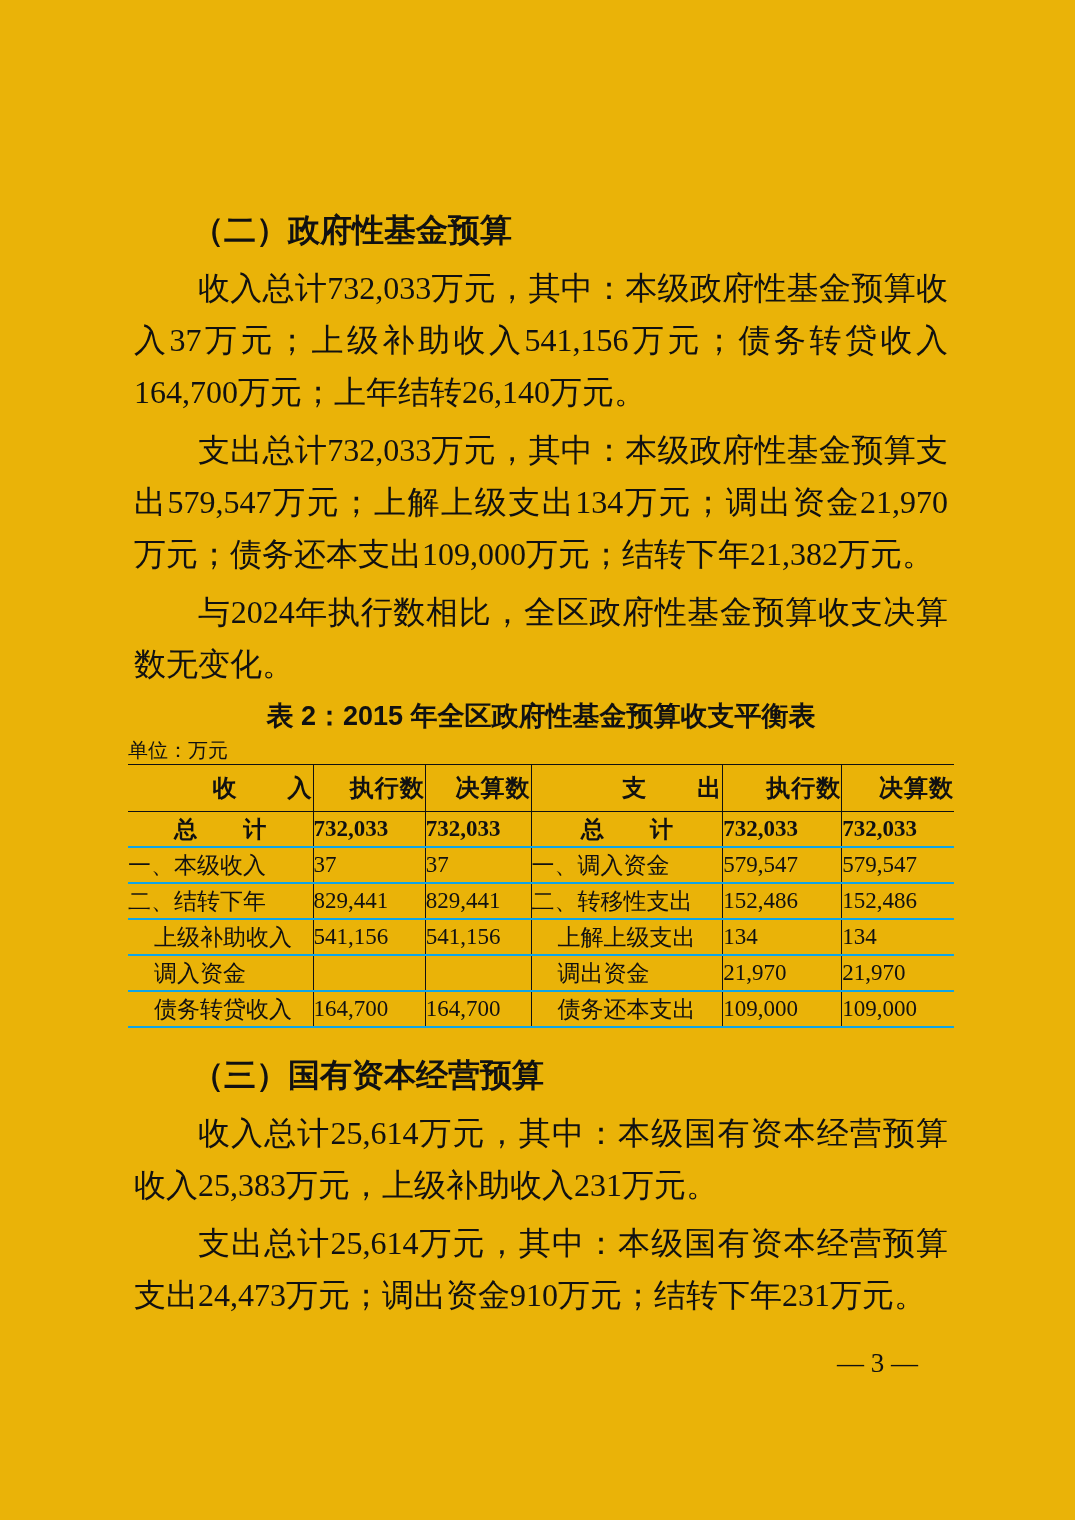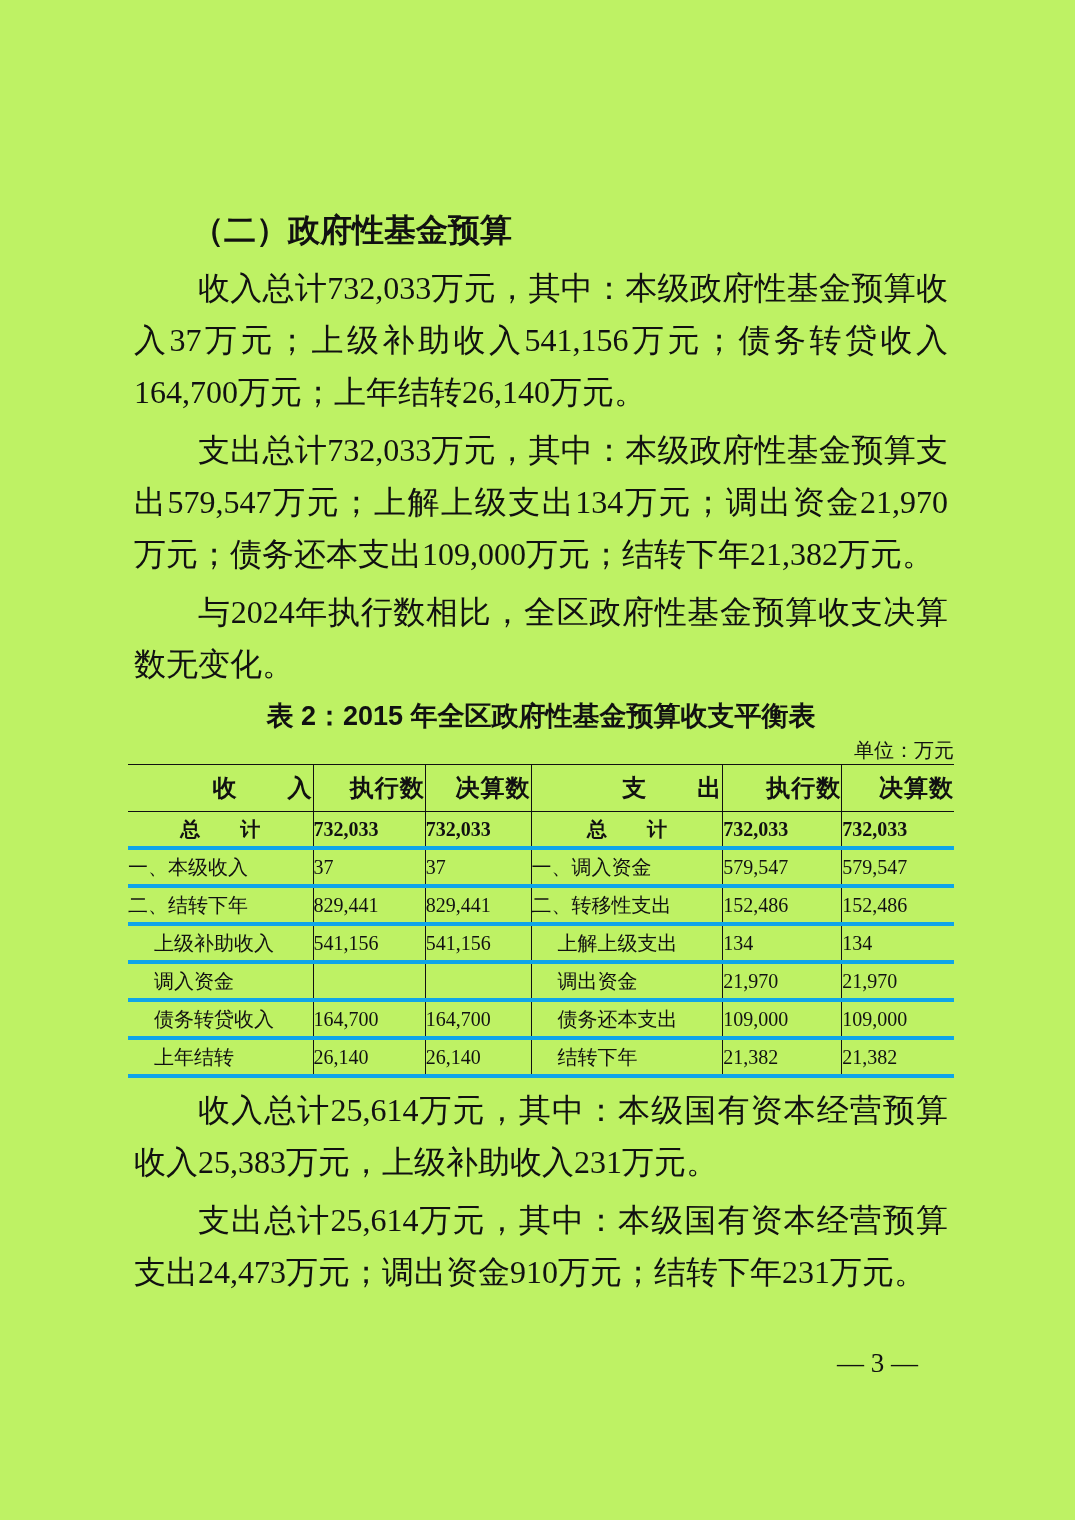--- a/index.html
+++ b/index.html
@@ -1,19 +1,19 @@
 <!DOCTYPE html>
 <html><head>
 <meta charset="utf-8">
 <style>
   html, body { margin:0; padding:0; background:#ffffff; }
   .page {
     position:relative;
     width:1075px; height:1520px;
-    background:#bef264;
+    background:#eab308;
     color:#111111;
     font-family:"Liberation Serif","DejaVu Serif",serif;
     overflow:hidden;
   }
   .content {
     position:absolute;
     left:128px; top:204px; width:826px;
   }
   .doc-heading {
     margin:0;
@@ -31,43 +31,43 @@
   .table-title {
     margin:0;
     font-family:"Liberation Sans","DejaVu Sans",sans-serif;
     font-weight:700;
     font-size:27px; line-height:40px;
     text-align:center;
   }
   .table-unit {
     margin:0;
     font-size:20px; line-height:28px;
-    text-align:right;
+    text-align:left;
   }
   table.balance {
     width:100%;
     border-collapse:collapse;
     table-layout:fixed;
     border-top:1px solid #111;
   }
   table.balance th {
     font-family:"Liberation Sans","DejaVu Sans",sans-serif;
     font-weight:700;
     font-size:24px;
     height:46px;
     padding:0;
     text-align:right;
     border-bottom:1px solid #111;
     letter-spacing:1px;
   }
   table.balance td {
-    font-size:20px;
+    font-size:23px;
     height:34px;
     padding:0;
-    border-bottom:4px solid #0ea5e9;
+    border-bottom:2px solid #0ea5e9;
     white-space:nowrap;
     overflow:hidden;
   }
   table.balance th + th,
   table.balance td + td { border-left:1px solid #111; }
   td.lab { text-align:left; padding-left:14px; }
   td.num { text-align:left; padding-right:12px; }
   tr.total-row td { font-weight:700; }
   tr.total-row td.lab { text-align:center; padding-left:0; }
   tbody tr:nth-child(n+4) td.lab { padding-left:26px; }
@@ -156,29 +156,22 @@
           <td class="num">21,970</td>
         </tr>
         <tr>
           <td class="lab">债务转贷收入</td>
           <td class="num">164,700</td>
           <td class="num">164,700</td>
           <td class="lab">债务还本支出</td>
           <td class="num">109,000</td>
           <td class="num">109,000</td>
         </tr>
-        <tr>
-          <td class="lab">上年结转</td>
-          <td class="num">26,140</td>
-          <td class="num">26,140</td>
-          <td class="lab">结转下年</td>
-          <td class="num">21,382</td>
-          <td class="num">21,382</td>
-        </tr>
       </tbody>
     </table>
 
+    <h3 class="doc-heading section3">（三）国有资本经营预算</h3>
     <p class="doc-para">收入总计25,614万元，其中：本级国有资本经营预算收入25,383万元，上级补助收入231万元。</p>
     <p class="doc-para">支出总计25,614万元，其中：本级国有资本经营预算支出24,473万元；调出资金910万元；结转下年231万元。</p>
   </div>
 
   <div class="page-footer">— 3 —</div>
 </div>
 
 </body></html>

